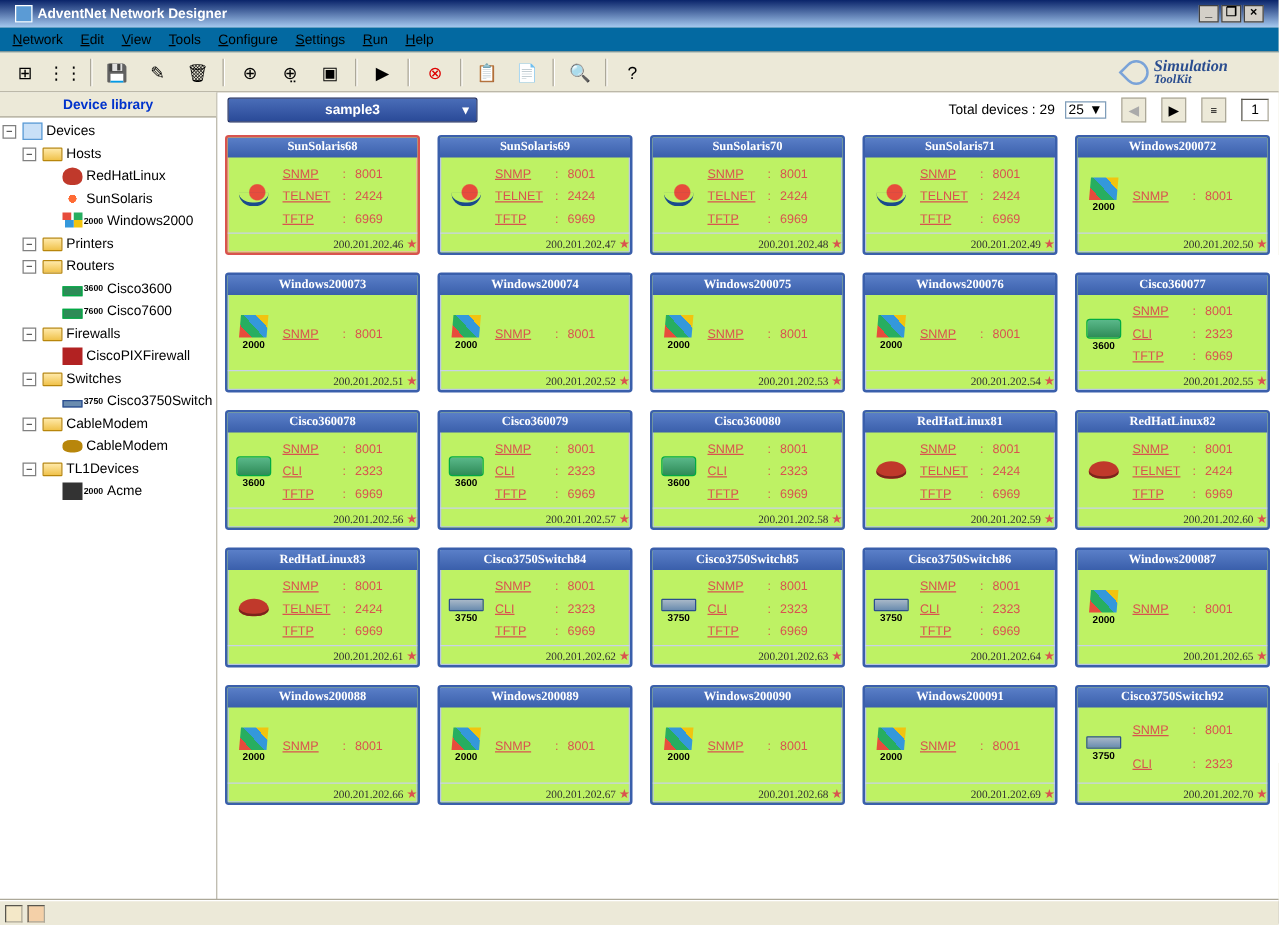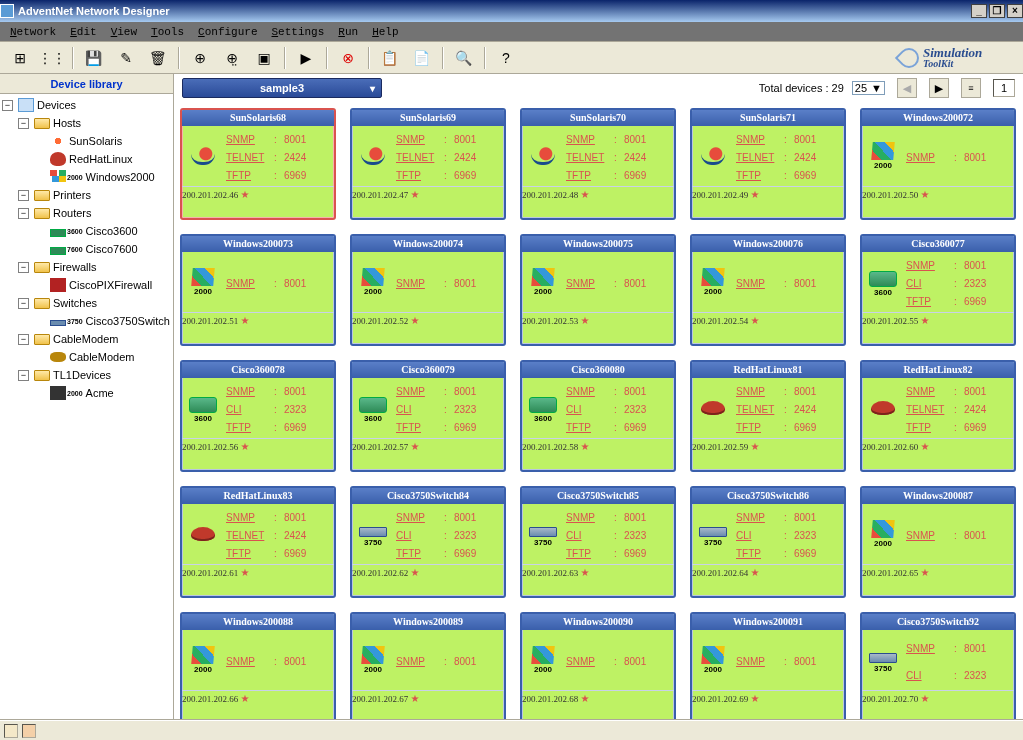--- a/index.html
+++ b/index.html
@@ -1,21 +1,21 @@
 <!DOCTYPE html>
 <html><head>
 <meta charset="utf-8">
 <style>
 * { box-sizing: border-box; margin: 0; padding: 0; }
 body { font-family: Tahoma, Arial, sans-serif; font-size: 11px; background: #ece9d8; width: 1023px; height: 740px; overflow: hidden; position: relative; }
-.titlebar { height: 22px; background: linear-gradient(#0a246a, #a6caf0); color: #fff; display: flex; align-items: center; padding: 0 0; font-weight: bold; }
+.titlebar { height: 22px; background: linear-gradient(#0a246a, #a6caf0); color: #fff; display: flex; align-items: center; padding: 0 12px; font-weight: bold; }
 .titlebar .spacer { flex: 1; }
 .titlebar .winbtn { width: 16px; height: 14px; background: #d4d0c8; border: 1px solid #404040; margin-left: 2px; color: #000; display: flex; align-items: center; justify-content: center; font: bold 10px/1 Arial; }
 .app-icon { width: 14px; height: 14px; background: #5b9bd5; margin-right: 4px; border: 1px solid #fff; }
-.menubar { height: 20px; background: #737373; border-bottom: 1px solid #aca899; display: flex; align-items: center; padding: 0 4px; gap: 2px; font-family: Liberation Mono, monospace; }
+.menubar { height: 20px; background: #0369a1; border-bottom: 1px solid #aca899; display: flex; align-items: center; padding: 0 4px; gap: 2px; }
 .menubar span { padding: 2px 6px; cursor: default; }
 .menubar u { text-decoration: underline; }
 .toolbar { height: 32px; background: #ece9d8; border-bottom: 1px solid #aca899; display: flex; align-items: center; padding: 0 4px; }
 .tbtn { width: 24px; height: 24px; margin: 0 4px; display: flex; align-items: center; justify-content: center; border: 1px solid transparent; cursor: default; font-size: 14px; }
 .sep { width: 2px; height: 22px; border-left: 1px solid #aca899; border-right: 1px solid #fff; margin: 0 4px; }
 .brand { margin-left: auto; width: 120px; height: 28px; display: flex; align-items: center; font: italic bold 13px Georgia; color: #2a4d8f; }
 .brand .swirl { width: 20px; height: 20px; border: 2px solid #7aa3d8; border-radius: 50% 50% 50% 0; margin-right: 4px; transform: rotate(45deg); }
 .brand .txt { line-height: 1; }
 .brand .txt small { font-size: 10px; display: block; }
 .main { display: flex; height: 666px; }
@@ -62,21 +62,21 @@
 .big.sun::before { content:""; position:absolute; inset:0; background: radial-gradient(circle at 60% 40%, #e74c3c 6px, transparent 7px); }
 .big.sun::after { content:""; position:absolute; left:2px; right:2px; bottom:2px; height:8px; border-bottom: 3px solid #1a4b8c; border-radius:0 0 14px 14px; }
 .big.win { position:relative; background: linear-gradient(45deg,#e74c3c 25%,#27ae60 25% 50%,#3498db 50% 75%,#f1c40f 75%); transform: skewX(-5deg); width:22px; height:18px; }
 .big.cisco { background: linear-gradient(#5ab88a,#2e8b57); border: 1px solid #0a4; border-radius: 3px; height:16px; margin-top:4px; }
 .big.redhat { position:relative; }
 .big.redhat::before { content:""; position:absolute; left:2px; right:2px; top:4px; height:14px; background:#c0392b; border-radius: 50% 50% 45% 45% / 60% 60% 40% 40%; box-shadow: 0 -2px 0 #7b241c inset; }
 .big.switch3750 { background: linear-gradient(#a8b8c8,#6a8caf); border:1px solid #2a4d8f; height:10px; margin-top:6px; border-radius:1px; }
 .ports { font-size: 10px; color: #d9534f; padding: 4px 2px 0 0; line-height: 1.6; flex: 1; }
 .ports td:first-child { width: 46px; text-decoration: underline; }
 .ports td:nth-child(2) { width: 8px; }
-.card-foot { height: 32px; border-top: 1px solid #c8d2e8; text-align: left; font: 9px Verdana; color: #333; line-height: 16px; }
+.card-foot { height: 16px; border-top: 1px solid #c8d2e8; text-align: right; font: 9px Verdana; color: #333; line-height: 16px; }
 .card-foot .star { color: #d9534f; font-size: 10px; }
 .statusbar { position:absolute; bottom:0; left:0; right:0; height:20px; background:#ece9d8; border-top:1px solid #fff; box-shadow: 0 -1px #aca899; display:flex; align-items:center; padding:0 4px; gap:4px; }
 .statusbar .sq { width:14px; height:14px; border:1px inset #aca899; background:#f4e8c8; }
 </style>
 </head>
 <body>
 
 <div class="titlebar">
   <span class="app-icon"></span>
   <span>AdventNet Network Designer</span>
@@ -137,28 +137,28 @@
         </div>
         <div class="tnode">
           <span class="sp" style="width:16px"></span>
           <span class="tw">−</span>
           <span class="ico folder"></span>
           <span>Hosts</span>
         </div>
         <div class="tnode">
           <span class="sp" style="width:32px"></span>
           <span class="sp" style="width:13px"></span>
+          <span class="ico linux"></span>
+          <span>RedHatLinux</span>
+        </div>
+        <div class="tnode">
+          <span class="sp" style="width:32px"></span>
+          <span class="sp" style="width:13px"></span>
           <span class="ico sun"></span>
           <span>SunSolaris</span>
-        </div>
-        <div class="tnode">
-          <span class="sp" style="width:32px"></span>
-          <span class="sp" style="width:13px"></span>
-          <span class="ico linux"></span>
-          <span>RedHatLinux</span>
         </div>
         <div class="tnode">
           <span class="sp" style="width:32px"></span>
           <span class="sp" style="width:13px"></span>
           <span class="ico win"></span>
           <span style="font:bold 7px Arial;margin-left:-2px;margin-right:3px;">2000</span>
           <span>Windows2000</span>
         </div>
         <div class="tnode">
           <span class="sp" style="width:16px"></span>

